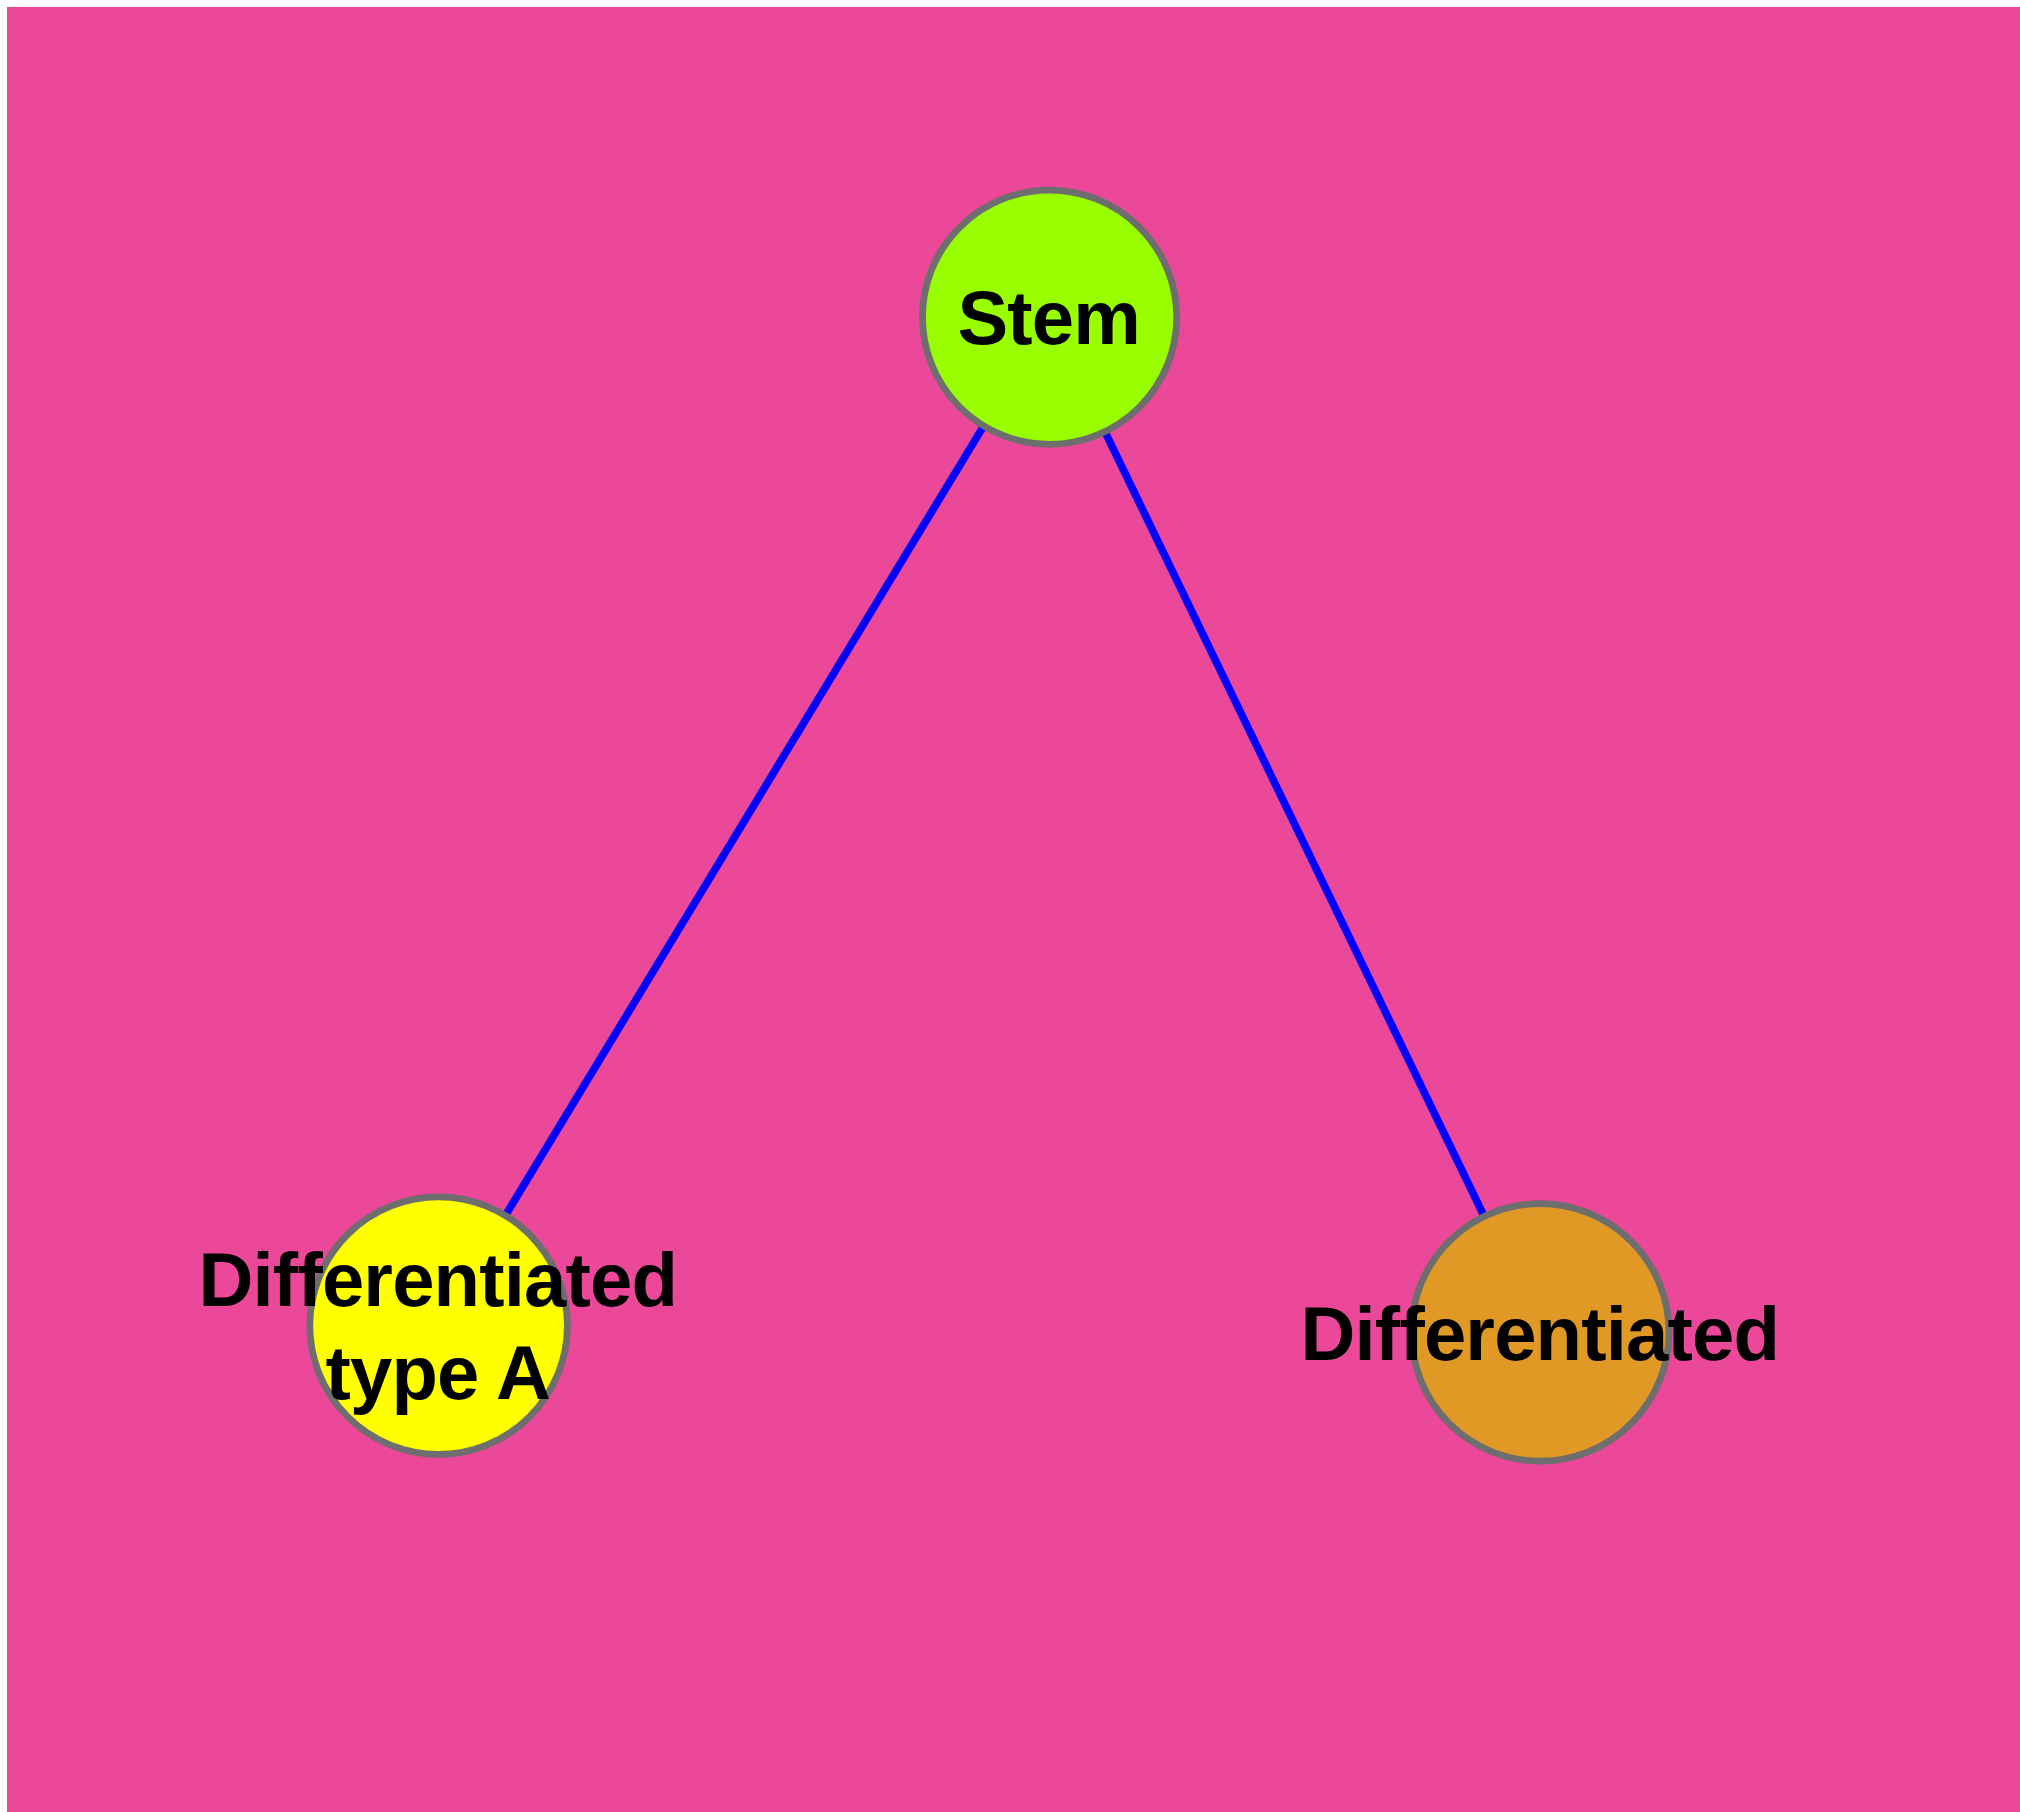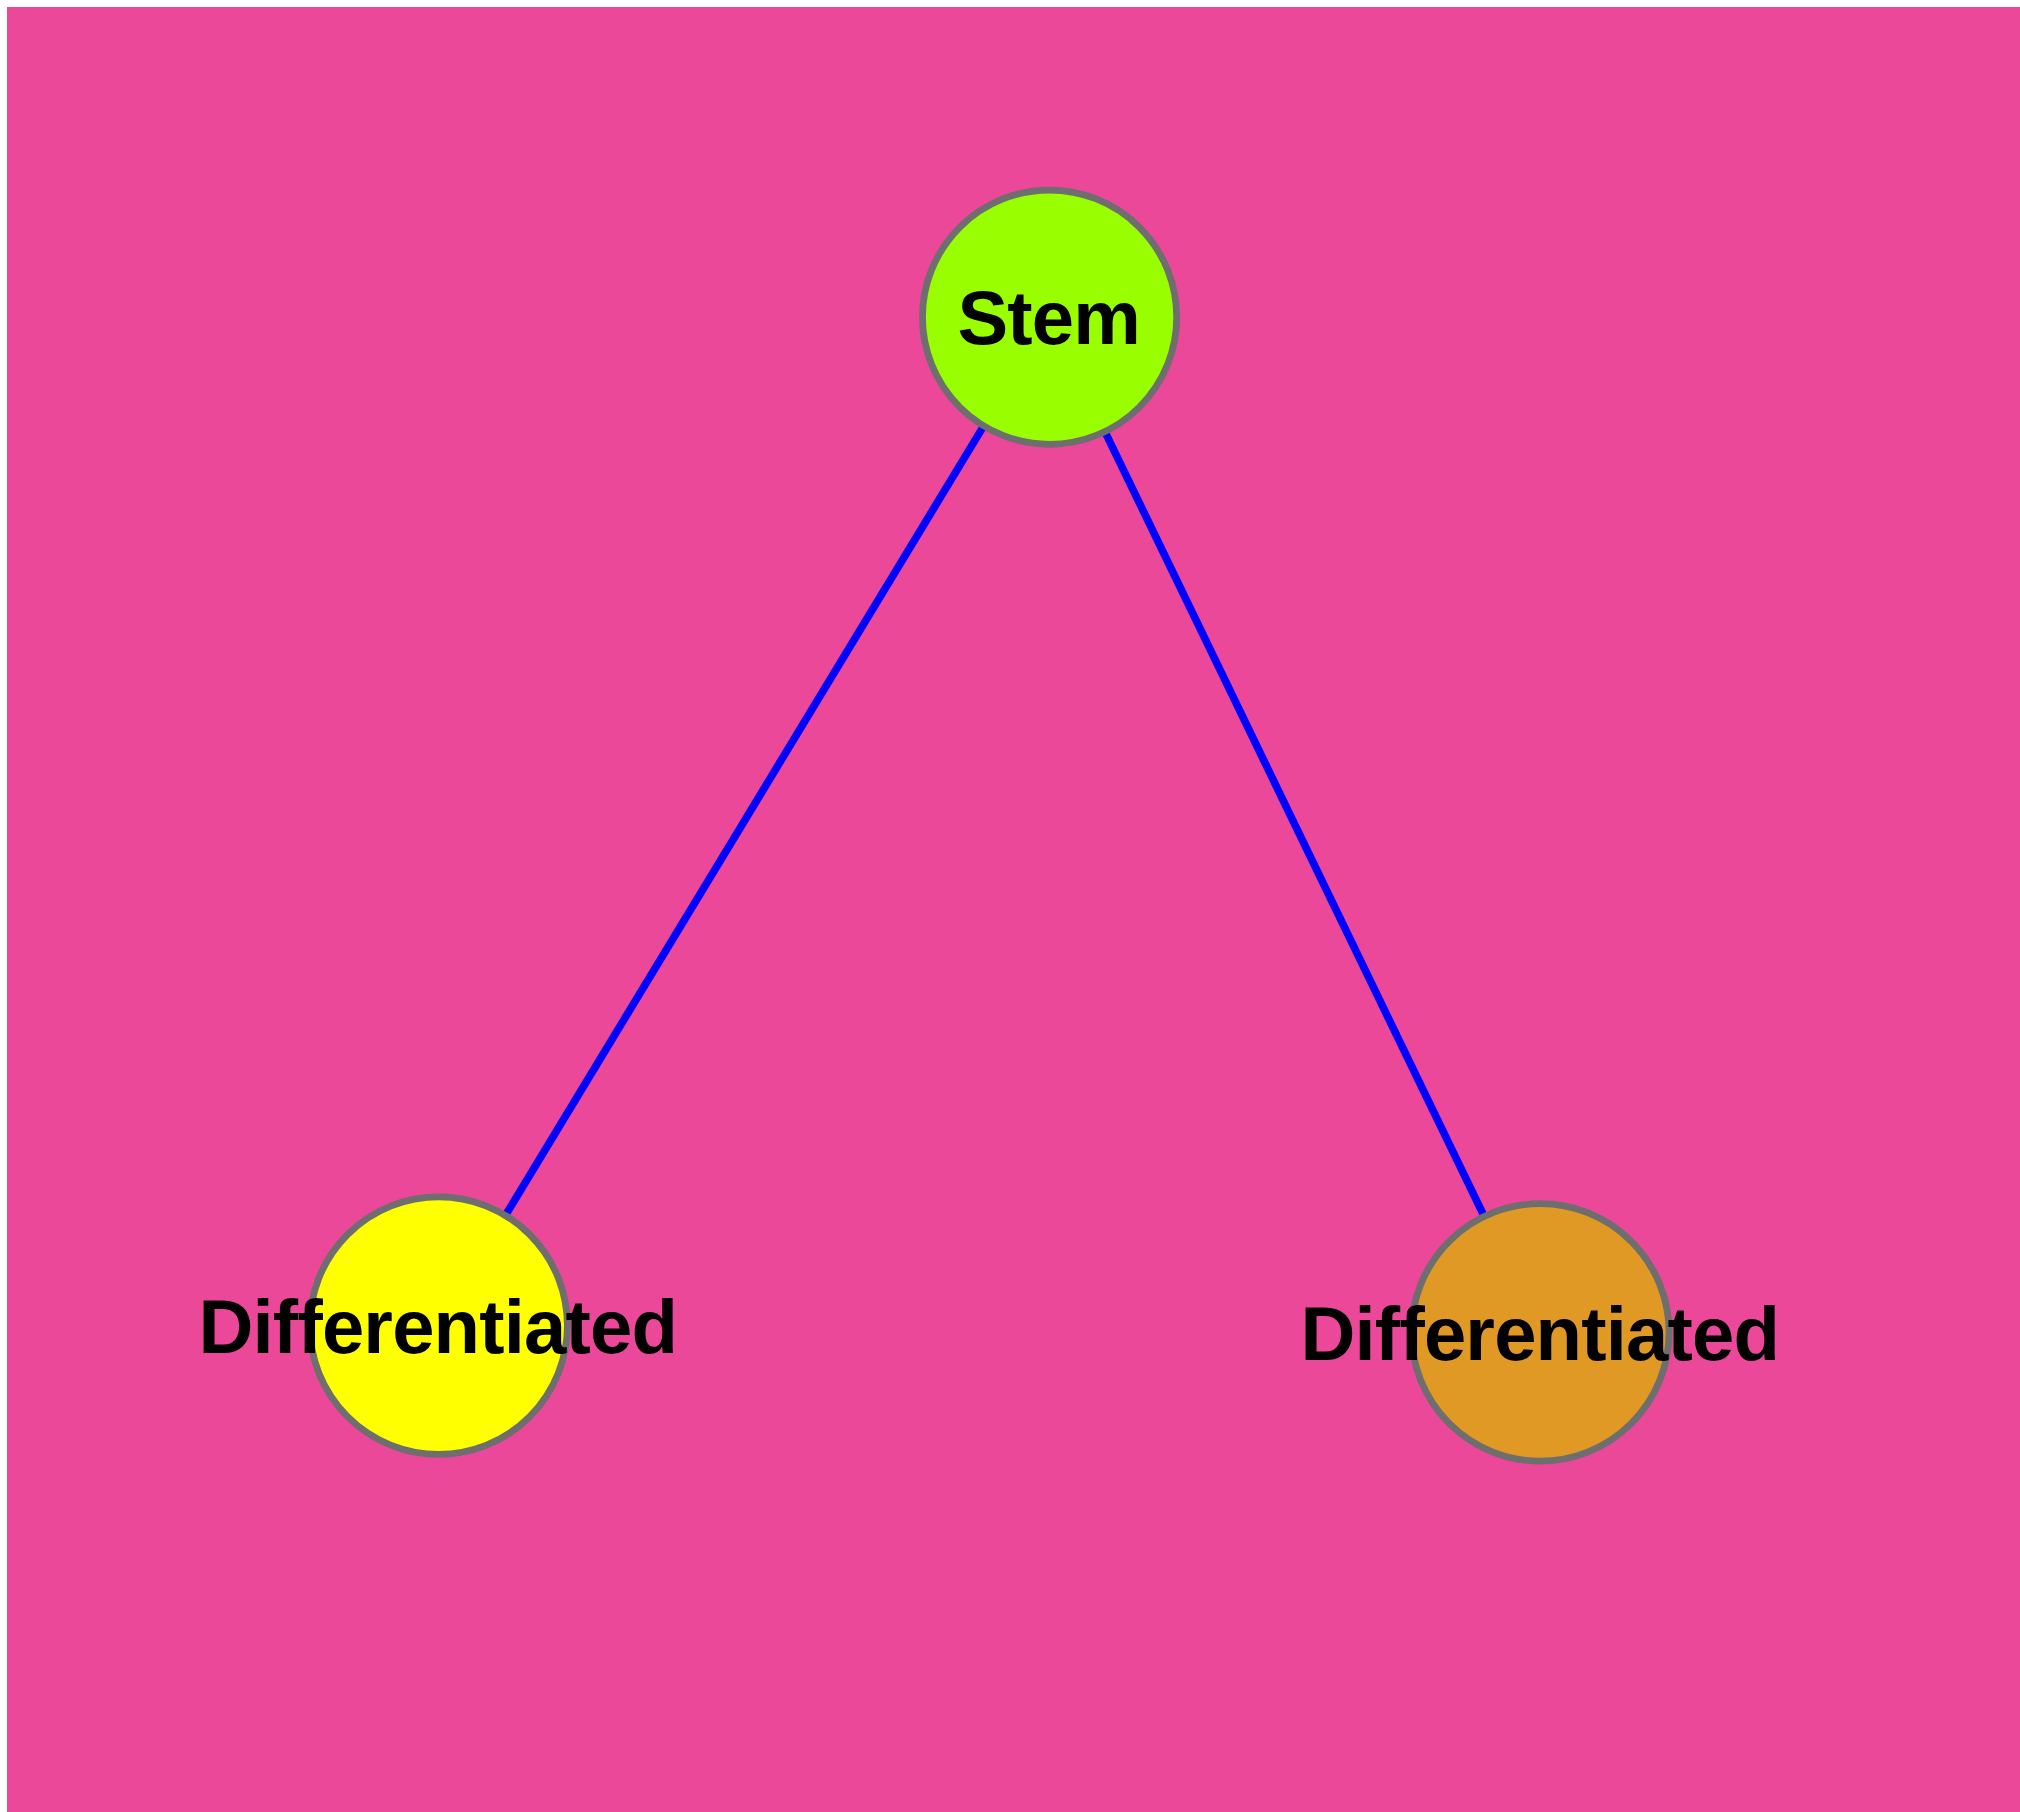--- a/index.html
+++ b/index.html
@@ -73,20 +73,21 @@
           <circle cx="1809" cy="1564" r="152" class="node-circle" fill="#e09925" stroke="#6e6e6e"></circle>
         </g>
     </svg>
 
     <div id="labels-layer">
         <div class="node-label" style="left: 1042px; top: 310px;">
           <span class="label-line">Stem</span>
         </div>
         <div class="node-label" style="left: 431px; top: 1319px;">
           <span class="label-line">Differentiated</span>
+          <span class="label-line">type A</span>
         </div>
         <div class="node-label" style="left: 1533px; top: 1326px;">
           <span class="label-line">Differentiated</span>
         </div>
       </div>
 
   </div>
 </div>
 
 

